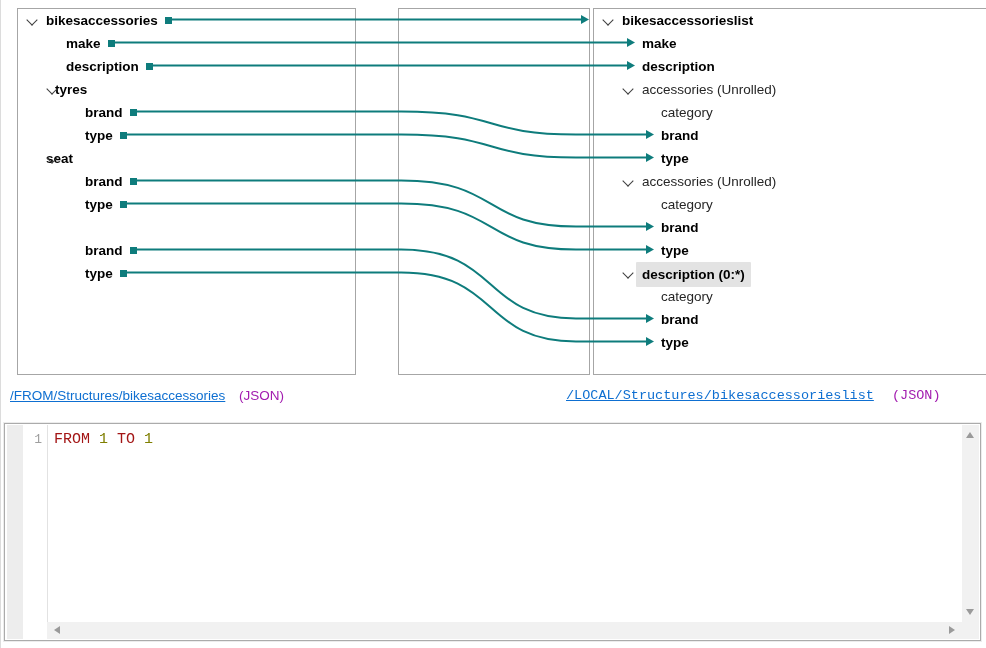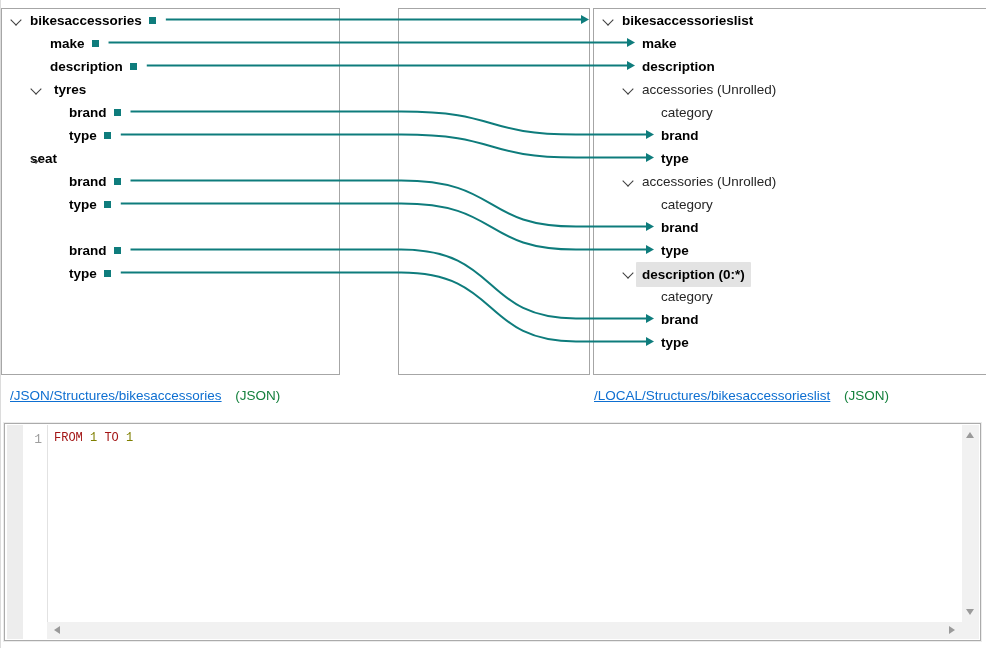--- a/index.html
+++ b/index.html
@@ -1,65 +1,65 @@
 <!DOCTYPE html>
 <html style="--accent: #0e7c7c; --link: #0e6fd1; --kw: #a31515; --num: #7f7f00; --highlight: #e3e3e3;"><head>
 <meta charset="utf-8">
 <style>
   html,body{margin:0;padding:0;background:#fff;}
   #app{position:relative;width:986px;height:648px;background:#fff;overflow:hidden;
        font-family:"Liberation Sans",sans-serif;border-left:1px solid #dcdcdc;box-sizing:border-box;}
   .panel{position:absolute;top:8px;height:367px;background:#fff;border:1px solid #a6a6a6;box-sizing:border-box;}
-  #panel-left{left:0;width:339px;}
+  #panel-left{left:16px;width:339px;}
   #panel-mid{left:397px;width:192px;}
   #panel-right{left:592px;width:431px;}
   .trow{position:absolute;left:0;right:0;height:23px;line-height:23px;font-size:13.5px;
         color:#262626;white-space:nowrap;}
   .tlabel{display:inline-block;}
   .tlabel.b{font-weight:bold;color:#000;}
   .tlabel.hl{background:var(--highlight);padding:1px 6px;border-radius:1px;}
   .chev{position:absolute;top:7px;width:7px;height:7px;
         border-right:1.6px solid #3d3d3d;border-bottom:1.6px solid #3d3d3d;transform:rotate(45deg);}
   .port{display:inline-block;width:7px;height:7px;background:var(--accent);
         margin-left:7px;vertical-align:1px;}
   #wires{position:absolute;left:0;top:0;pointer-events:none;}
   #wires path,#wires polygon{pointer-events:auto;}
   .flink{position:absolute;top:388px;font-size:13.5px;line-height:16px;white-space:nowrap;}
   #flink-left{left:9px;}
-  #flink-right{left:593px;}
+  #flink-right{left:565px;font-family:Liberation Mono, monospace;}
   .flink a{color:var(--link);text-decoration:underline;cursor:pointer;}
-  .fmt{color:#15803d;margin-left:10px;}
+  .fmt{color:#a21caf;margin-left:10px;}
   #editor{position:absolute;left:3px;top:423px;width:977px;height:218px;background:#fff;
           border:1px solid #ababab;box-sizing:border-box;outline:1px solid #ececec;}
   #gutter{position:absolute;left:2px;top:1px;bottom:1px;width:16px;background:#ededed;}
   #numcol{position:absolute;left:18px;top:1px;bottom:1px;width:24px;background:#fff;border-right:1px solid #e2e2e2;}
   #lnum{position:absolute;right:5px;top:7px;color:#9f9f9f;
         font-family:"Liberation Mono",monospace;font-size:13px;}
   #codeline{position:absolute;left:49px;top:7px;font-family:"Liberation Mono",monospace;
-            font-size:12px;white-space:pre;color:#000;}
+            font-size:15px;white-space:pre;color:#000;}
   .tok-keyword{color:var(--kw);}
   .tok-number{color:var(--num);}
   .vscroll{position:absolute;top:1px;right:1px;width:17px;bottom:18px;background:#f1f1f1;}
   .hscroll{position:absolute;left:42px;bottom:1px;height:17px;right:18px;background:#f1f1f1;}
   .corner{position:absolute;right:1px;bottom:1px;width:17px;height:17px;background:#f1f1f1;}
   .tri{position:absolute;width:0;height:0;}
   .tri-up{left:4px;top:7px;border-left:4.5px solid transparent;border-right:4.5px solid transparent;border-bottom:6px solid #9a9a9a;}
   .tri-down{left:4px;bottom:7px;border-left:4.5px solid transparent;border-right:4.5px solid transparent;border-top:6px solid #9a9a9a;}
   .tri-left{left:7px;top:4px;border-top:4.5px solid transparent;border-bottom:4.5px solid transparent;border-right:6px solid #9a9a9a;}
   .tri-right{right:7px;top:4px;border-top:4.5px solid transparent;border-bottom:4.5px solid transparent;border-left:6px solid #9a9a9a;}
 </style>
 </head>
 <body>
 
 <div id="app">
   <div class="panel" id="panel-left">
       <div class="trow" style="top: 0px;"><span class="chev" style="left: 10px;"></span><span class="tlabel b" style="margin-left: 28px;">bikesaccessories</span><span class="port"></span></div>
       <div class="trow" style="top: 23px;"><span class="tlabel b" style="margin-left: 48px;">make</span><span class="port"></span></div>
       <div class="trow" style="top: 46px;"><span class="tlabel b" style="margin-left: 48px;">description</span><span class="port"></span></div>
-      <div class="trow" style="top: 69px;"><span class="chev" style="left: 30px;"></span><span class="tlabel b" style="margin-left: 52px;">tyres</span></div>
+      <div class="trow" style="top: 69px;"><span class="chev" style="left: 30px;"></span><span class="tlabel b" style="margin-left: 37px;">tyres</span></div>
       <div class="trow" style="top: 92px;"><span class="tlabel b" style="margin-left: 67px;">brand</span><span class="port"></span></div>
       <div class="trow" style="top: 115px;"><span class="tlabel b" style="margin-left: 67px;">type</span><span class="port"></span></div>
       <div class="trow" style="top: 138px;"><span class="chev" style="left: 30px;"></span><span class="tlabel b" style="margin-left: 28px;">seat</span></div>
       <div class="trow" style="top: 161px;"><span class="tlabel b" style="margin-left: 67px;">brand</span><span class="port"></span></div>
       <div class="trow" style="top: 184px;"><span class="tlabel b" style="margin-left: 67px;">type</span><span class="port"></span></div>
       <div class="trow" style="top: 230px;"><span class="tlabel b" style="margin-left: 67px;">brand</span><span class="port"></span></div>
       <div class="trow" style="top: 253px;"><span class="tlabel b" style="margin-left: 67px;">type</span><span class="port"></span></div>
     </div>
   <div class="panel" id="panel-mid"></div>
   <div class="panel" id="panel-right">
@@ -95,21 +95,21 @@
       <polygon points="645,222 645,231 653,226.5" fill="#0e7c7c"></polygon>
       <path d="M 119.765625 203.5 L 400 203.5 C 500 203.5, 480 249.5, 575 249.5 L 645 249.5" fill="none" stroke="#0e7c7c" stroke-width="2"></path>
       <polygon points="645,245 645,254 653,249.5" fill="#0e7c7c"></polygon>
       <path d="M 129.515625 249.5 L 400 249.5 C 500 249.5, 480 318.5, 575 318.5 L 645 318.5" fill="none" stroke="#0e7c7c" stroke-width="2"></path>
       <polygon points="645,314 645,323 653,318.5" fill="#0e7c7c"></polygon>
       <path d="M 119.765625 272.5 L 400 272.5 C 500 272.5, 480 341.5, 575 341.5 L 645 341.5" fill="none" stroke="#0e7c7c" stroke-width="2"></path>
       <polygon points="645,337 645,346 653,341.5" fill="#0e7c7c"></polygon>
     </svg>
 
   <div class="flink" id="flink-left">
-    <a>/JSON/Structures/bikesaccessories</a>
+    <a>/FROM/Structures/bikesaccessories</a>
     <span class="fmt">(JSON)</span>
   </div>
   <div class="flink" id="flink-right">
     <a>/LOCAL/Structures/bikesaccessorieslist</a>
     <span class="fmt">(JSON)</span>
   </div>
 
   <div id="editor">
     <div id="gutter"></div>
     <div id="numcol">

